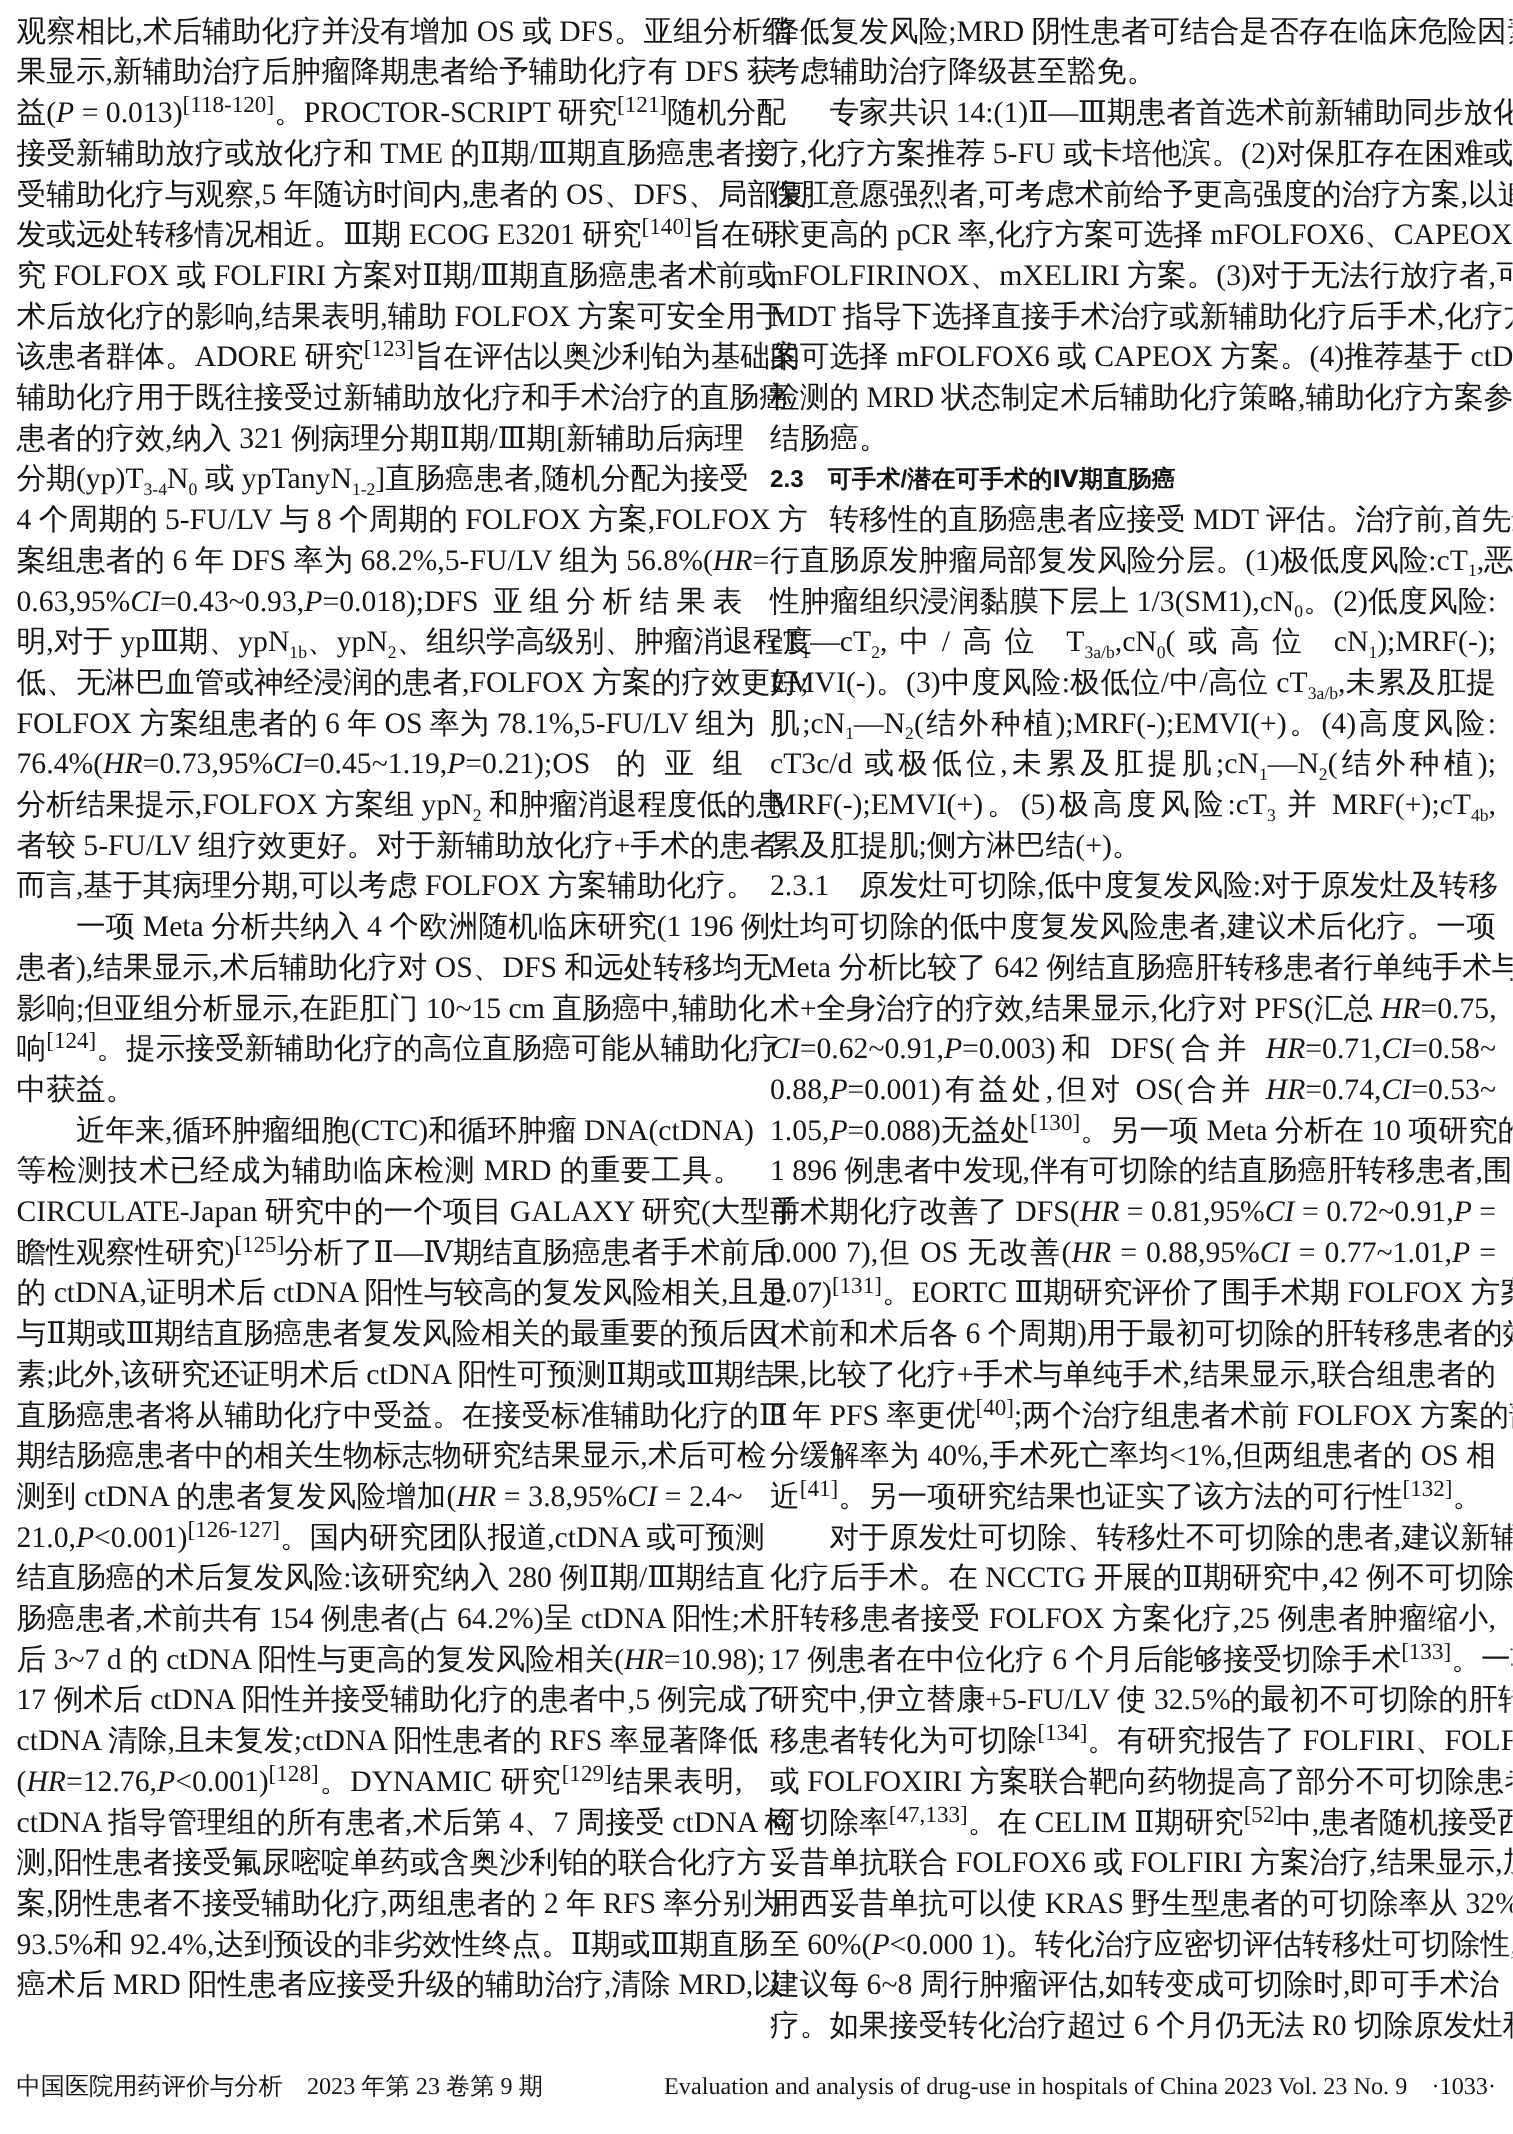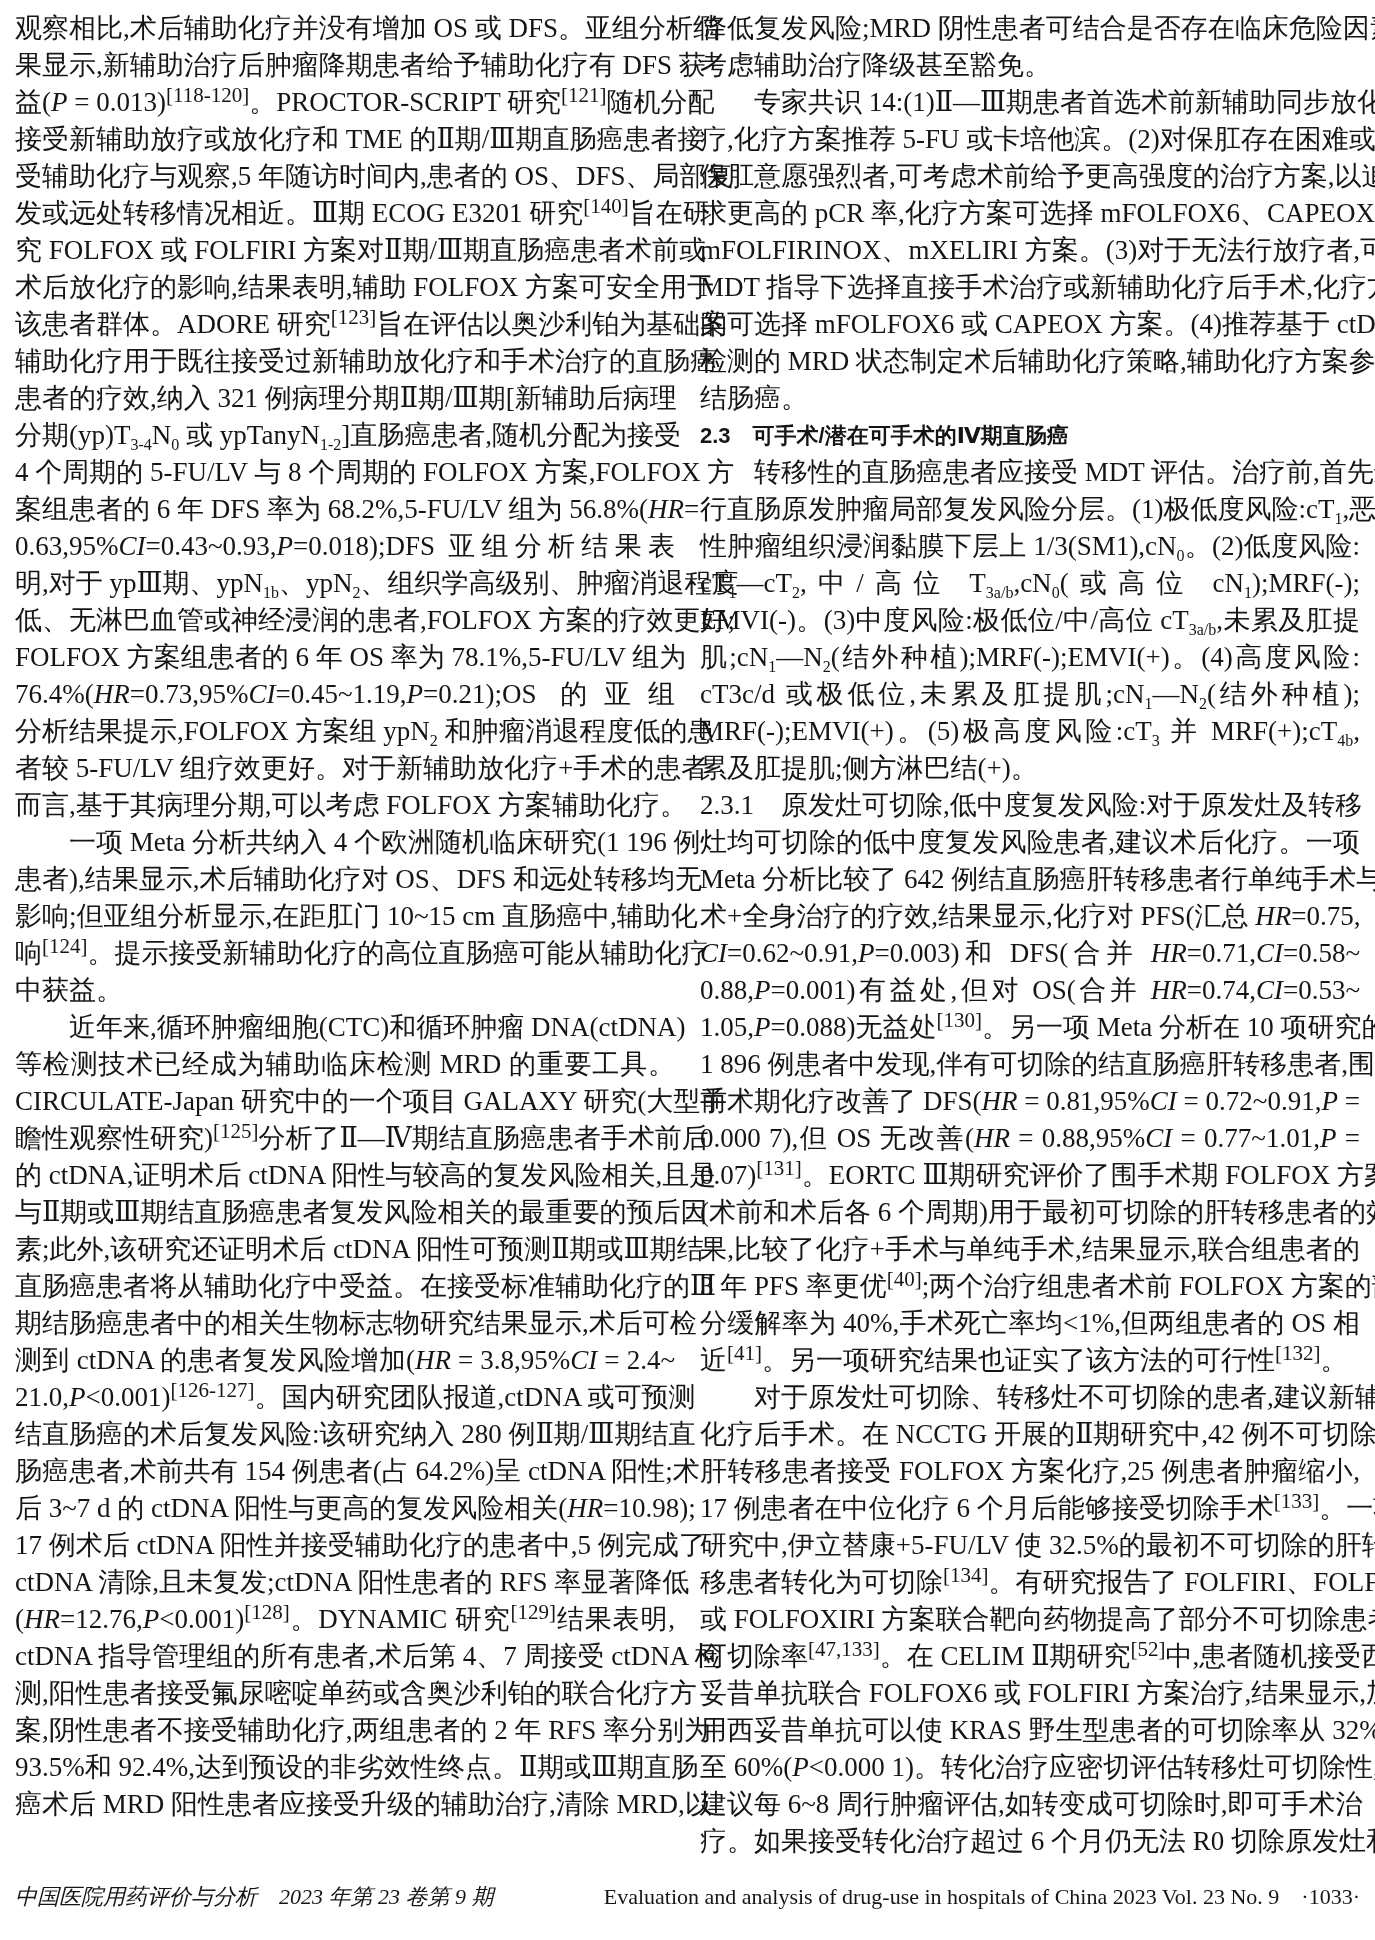--- a/index.html
+++ b/index.html
@@ -71,21 +71,21 @@
     position: absolute;
     left: 15px;
     top: 1882px;
     width: 1345px;
     display: flex;
     justify-content: space-between;
     align-items: baseline;
     font-size: 22px;
     line-height: 30px;
   }
-  .footer .f-left { text-align: left; font-style: italic; }
+  .footer .f-left { text-align: left; }
   .footer .f-right { text-align: right; }
 </style>
 </head>
 <body>
 
 <div class="page">
   <div class="columns">
     <div class="col">
         <div class="line">观察相比,术后辅助化疗并没有增加 OS 或 DFS。亚组分析结</div>
         <div class="line">果显示,新辅助治疗后肿瘤降期患者给予辅助化疗有 DFS 获</div>

